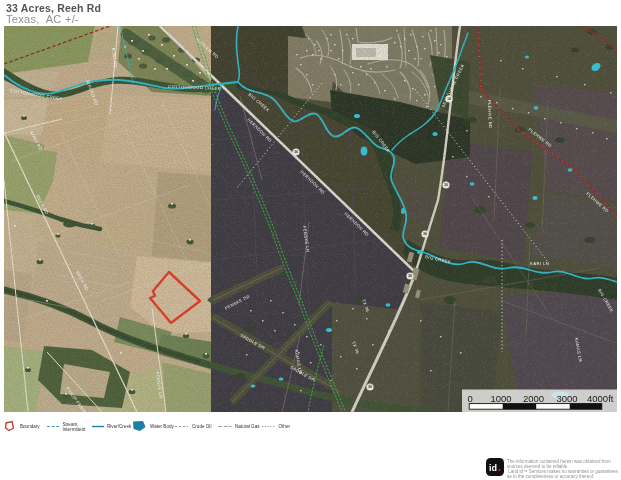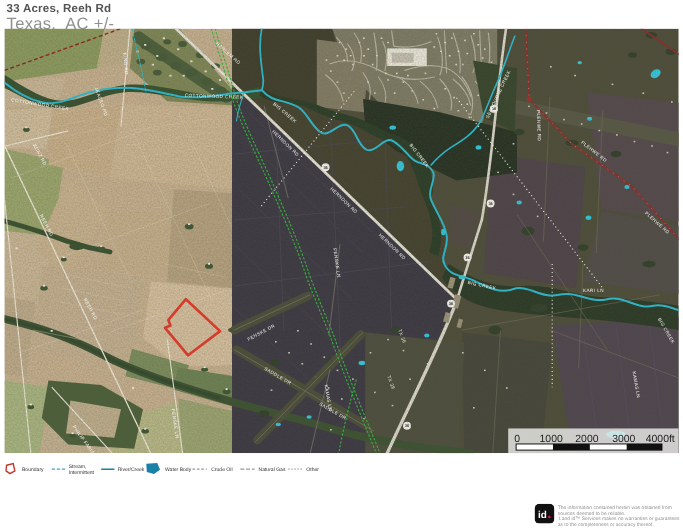--- a/index.html
+++ b/index.html
@@ -1,18 +1,18 @@
 <!DOCTYPE html>
 <html><head>
 <meta charset="utf-8">
 <style>
   html,body{margin:0;padding:0;background:#ffffff;}
   body{width:621px;height:480px;position:relative;font-family:"Liberation Sans",sans-serif;overflow:hidden;}
   .title{position:absolute;left:6px;top:2px;font-size:10.5px;font-weight:bold;color:#545454;letter-spacing:0.2px;text-align:center;}
-  .subtitle{position:absolute;left:6px;top:13px;font-size:15px;color:#8f8f8f;letter-spacing:0.3px;}
+  .subtitle{position:absolute;left:6px;top:13px;font-size:11px;color:#8f8f8f;letter-spacing:0.3px;}
   .footer{position:absolute;left:0;top:445px;width:496px;height:35px;}
 </style>
 </head>
 <body>
 <div class="title">33 Acres, Reeh Rd</div>
 <div class="subtitle">Texas,&nbsp; AC +/-</div>
 
 <svg id="map" style="position:absolute;left:4px;top:26px;" width="613" height="386" viewBox="4 26 613 386">
 <defs>
 <filter id="nzd" x="0" y="0" width="100%" height="100%">

